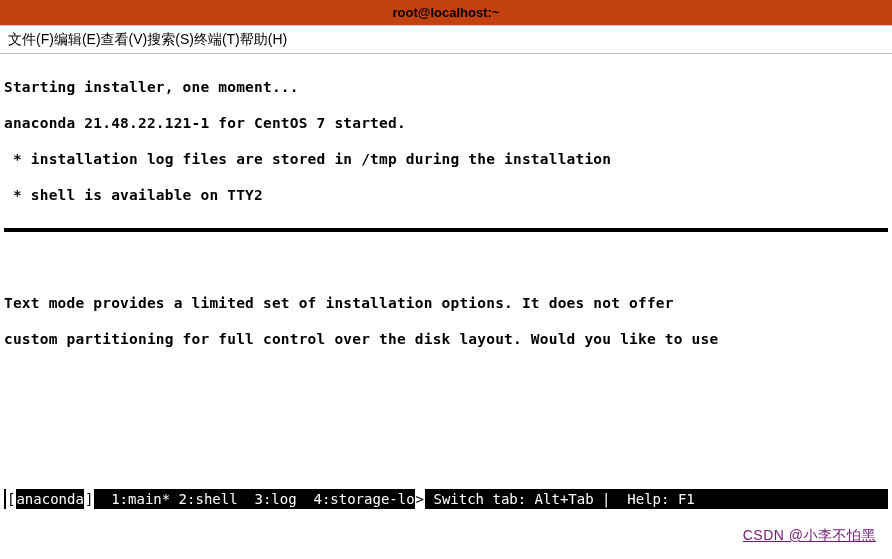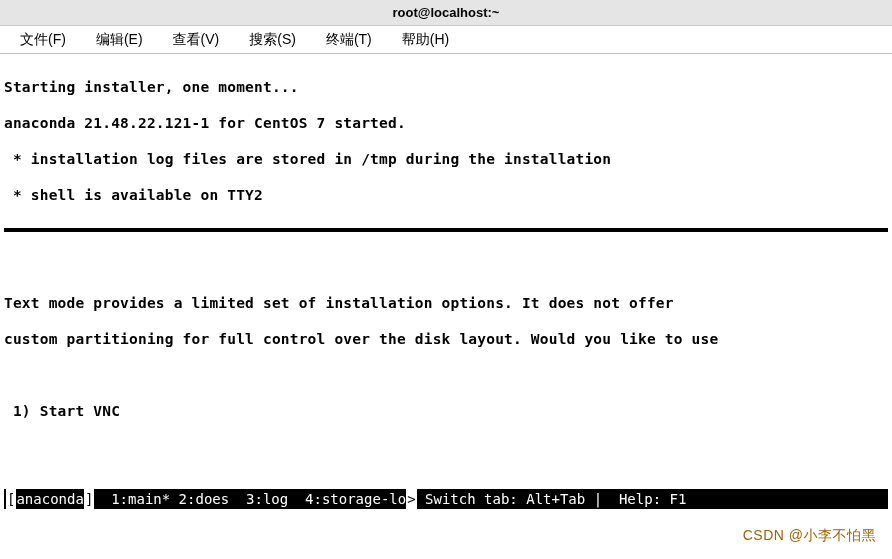--- a/index.html
+++ b/index.html
@@ -1,24 +1,24 @@
 <!DOCTYPE html>
 <html><head>
   <meta charset="utf-8">
   <style>
     * { margin:0; padding:0; box-sizing:border-box; }
     body { width:892px; height:559px; background:#fff; font-family:sans-serif; font-size:14px; color:#000; position:relative; }
-    .topbar { height:26px; border-bottom:1px solid #ccc; text-align:center; line-height:26px; font-weight:600; font-size:13px; background:#e5e5e5; }
-    .menubar { height:28px; border-bottom:1px solid #bbb; display:flex; align-items:center; padding:0 20px; gap:30px; font-size:14px; background:#fff; }
+    .topbar { height:26px; border-bottom:1px solid #ccc; text-align:center; line-height:26px; font-weight:600; font-size:13px; background:#c2410c; }
+    .menubar { height:28px; border-bottom:1px solid #bbb; display:flex; align-items:center; padding:0 8px; gap:0; font-size:14px; background:#fff; }
     .menubar span { cursor:pointer; }
     .terminal { font-family:"DejaVu Sans Mono","Courier New",monospace; font-size:14.5px; line-height:18px; white-space:pre; padding:6px 4px 4px 4px; letter-spacing:0.2px; }
     .divider { height:4px; margin:6px 0 8px 0; border-top:2px solid #000; border-bottom:2px solid #000; }
     .statusbar { position:absolute; left:4px; right:4px; bottom:50px; height:20px; background:#000; color:#fff; font-family:"DejaVu Sans Mono","Courier New",monospace; font-size:14px; line-height:20px; padding:0 2px; white-space:pre; display:flex; }
     .rev { background:#fff; color:#000; padding:0 1px; }
-    .watermark { position:absolute; right:16px; bottom:14px; font-size:14px; color:#a16207; font-family:sans-serif; letter-spacing:0.5px; }
+    .watermark { position:absolute; right:16px; bottom:14px; font-size:14px; color:#701a75; font-family:sans-serif; letter-spacing:0.5px;text-decoration:underline; }
     .tline { display:block;font-weight:bold; }
   </style>
 </head>
 <body>
 
 <div class="topbar">
   <span>root@localhost:~</span>
 </div>
 
 <div class="menubar">
@@ -33,25 +33,24 @@
 <div class="terminal">
 <span class="tline">Starting installer, one moment...</span>
 <span class="tline">anaconda 21.48.22.121-1 for CentOS 7 started.</span>
 <span class="tline"> * installation log files are stored in /tmp during the installation</span>
 <span class="tline"> * shell is available on TTY2</span>
 <div class="divider"></div>
 <span class="tline"> </span>
 <span class="tline">Text mode provides a limited set of installation options. It does not offer</span>
 <span class="tline">custom partitioning for full control over the disk layout. Would you like to use</span>
 <span class="tline"> </span>
-<span class="tline"> 1) Start VNC</span>
 <span class="tline"> </span>
 
 
 
 
 </div>
 
 <div class="statusbar">
-  <span class="rev">[</span><span>anaconda</span><span class="rev">]</span><span>  1:main* 2:does  3:log  4:storage-lo</span><span class="rev">&gt;</span><span> Switch tab: Alt+Tab |  Help: F1 </span>
+  <span class="rev">[</span><span>anaconda</span><span class="rev">]</span><span>  1:main* 2:shell  3:log  4:storage-lo</span><span class="rev">&gt;</span><span> Switch tab: Alt+Tab |  Help: F1 </span>
 </div>
 
 <div class="watermark">CSDN @小李不怕黑</div>
 
 </body></html>

